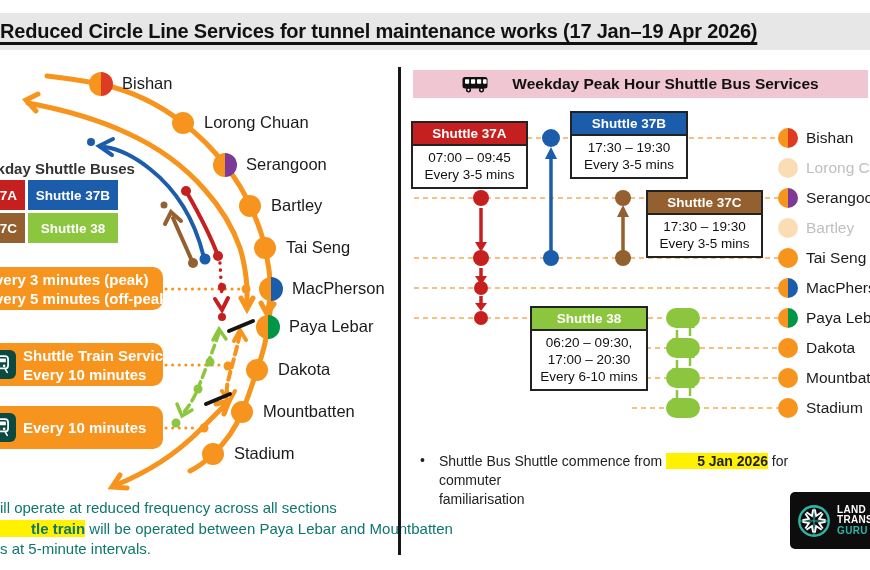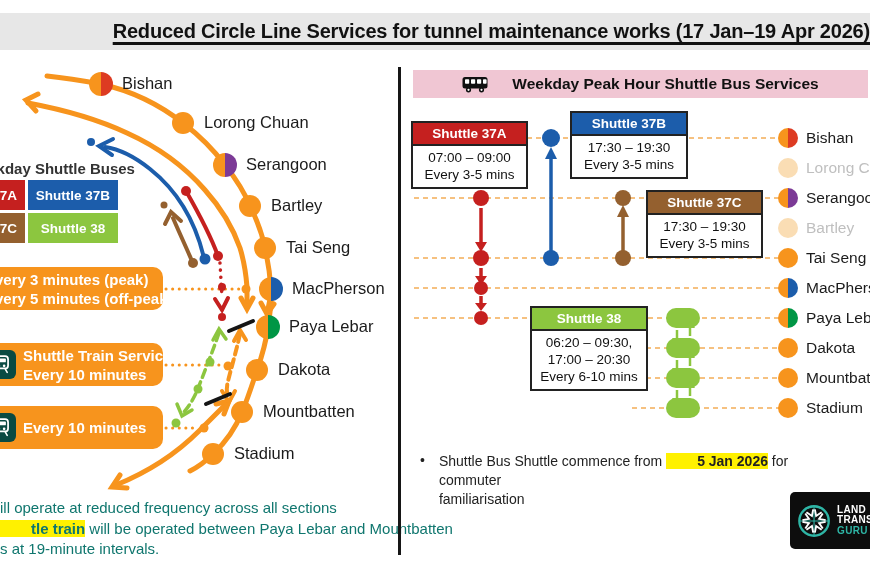--- a/index.html
+++ b/index.html
@@ -1,19 +1,19 @@
 <!DOCTYPE html>
 <html><head>
 <meta charset="utf-8">
 <style>
   html,body{margin:0;padding:0;background:#fff;}
   .stage{position:relative;width:870px;height:570px;overflow:hidden;background:#fff;
          font-family:"Liberation Sans",sans-serif;}
   .titlebar{position:absolute;left:0;top:13px;width:870px;height:37px;background:var(--graybar);
-            display:flex;align-items:center;justify-content:flex-end;}
+            display:flex;align-items:center;justify-content:flex-start;}
   .titlebar span{font-size:20px;font-weight:bold;color:#111;text-decoration:underline;
                  text-decoration-thickness:2.5px;text-underline-offset:4px;letter-spacing:-0.2px;}
   #diagram-svg{position:absolute;left:0;top:0;}
   .st-label{position:absolute;font-size:16.5px;font-weight:500;color:#1b1b1b;white-space:nowrap;}
   .st-label-r{position:absolute;font-size:15.5px;font-weight:500;color:#1b1b1b;white-space:nowrap;}
   .st-label-r.faded{color:var(--fadedtext);}
   .legend-title{position:absolute;font-size:15px;font-weight:bold;color:#333;white-space:nowrap;}
   .legend{position:absolute;display:grid;grid-template-columns:90px 90px;grid-auto-rows:30px;gap:3px;}
   .legend-cell{display:flex;align-items:center;justify-content:center;color:#fff;
                font-size:13.5px;font-weight:bold;white-space:nowrap;}
@@ -267,21 +267,21 @@
       </div>
     </div>
 
   <div class="footnote" style="top:499px;">
     <span>ill operate at reduced frequency across all sections</span>
   </div>
   <div class="footnote" style="top:520px;">
     <span class="hl b">tle train</span><span> will be operated between Paya Lebar and Mountbatten</span>
   </div>
   <div class="footnote" style="top:540px;">
-    <span>s at 19-minute intervals.</span>
+    <span>s at 5-minute intervals.</span>
   </div>
 
   <div class="divider"></div>
 
   <div class="pink-header">
     <svg width="26" height="17" viewBox="0 0 26 17">
       <rect x="0.5" y="1" width="25" height="11.5" rx="2.5" fill="#111"></rect>
       <rect x="3" y="3.2" width="4.2" height="4.6" rx="0.8" fill="#fff"></rect>
       <rect x="9" y="3.2" width="4.2" height="4.6" rx="0.8" fill="#fff"></rect>
       <rect x="15" y="3.2" width="4.2" height="4.6" rx="0.8" fill="#fff"></rect>
@@ -291,21 +291,21 @@
       <circle cx="19.5" cy="13.8" r="2.6" fill="#111"></circle>
         <circle cx="19.5" cy="13.8" r="1.1" fill="#fff"></circle>
     </svg>
     <span>Weekday Peak Hour Shuttle Bus Services</span>
   </div>
 
   <div id="boxHost">
       <div class="sbox" style="left: 411px; top: 121px; width: 113px;">
         <div class="hd" style="background: rgb(197, 32, 31);">Shuttle 37A</div>
         <div class="bd">
-          <div>07:00 – 09:00</div>
+          <div>07:00 – 09:45</div>
           <div>Every 3-5 mins</div>
         </div>
       </div>
       <div class="sbox" style="left: 570px; top: 111px; width: 114px;">
         <div class="hd" style="background: rgb(28, 93, 171);">Shuttle 37B</div>
         <div class="bd">
           <div>17:30 – 19:30</div>
           <div>Every 3-5 mins</div>
         </div>
       </div>

